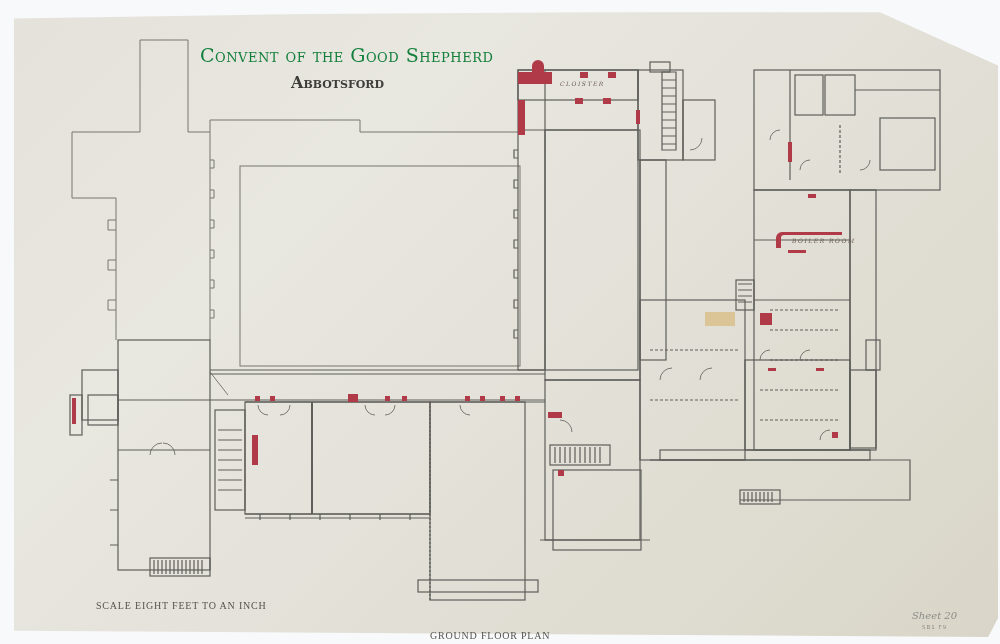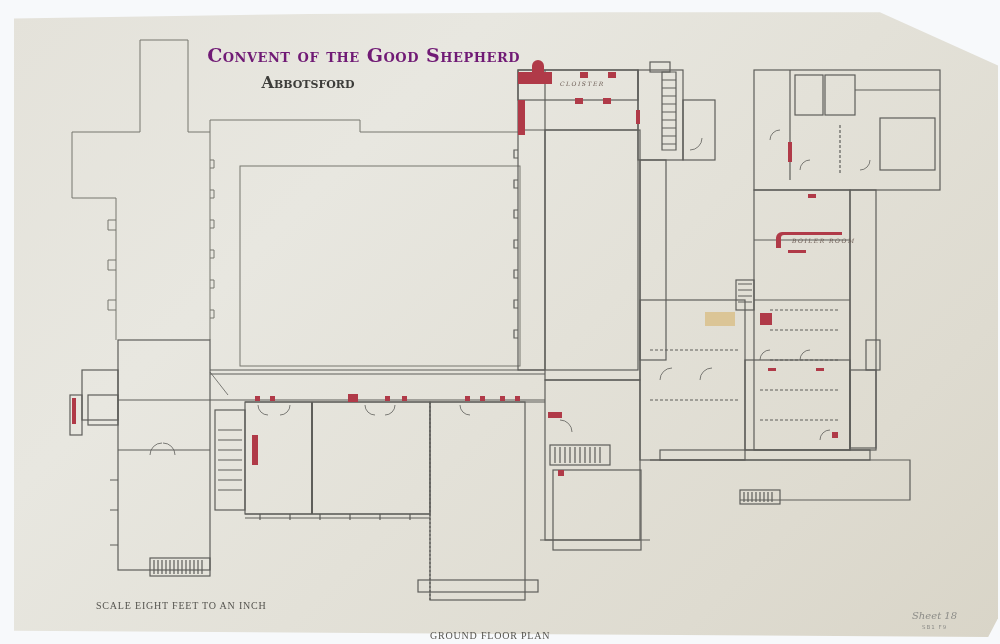--- a/index.html
+++ b/index.html
@@ -3,26 +3,26 @@
 <meta charset="utf-8">
 <style>
   html, body { margin: 0; padding: 0; }
   body { width: 1000px; height: 644px; background: #f7f9fb; position: relative; overflow: hidden; font-family: "DejaVu Serif", serif; }
   .sheet {
     position: absolute; left: 14px; top: 9px; width: 984px; height: 628px;
     background: linear-gradient(135deg, #e4e2da 0%, #e8e7e0 30%, #e3e1d8 55%, #dedbd0 80%, #d9d5c8 100%);
     clip-path: polygon(0 1.5%, 30% 0.8%, 60% 0.5%, 88% 0.5%, 100% 9%, 100% 97%, 99% 100%, 0 99%);
   }
   .title {
-    position: absolute; left: 200px; top: 44px; width: 320px; text-align: right;
-    font-family: "DejaVu Serif", serif; font-weight: bold; font-size: 19px; color: #701a75;
+    position: absolute; left: 200px; top: 44px; width: 320px; text-align: left;
+    font-family: "DejaVu Serif", serif; font-weight: normal; font-size: 19px; color: #15803d;
     letter-spacing: 0.5px; font-variant: small-caps;
   }
   .subtitle {
-    position: absolute; left: 248px; top: 73px; width: 120px; text-align: center;
+    position: absolute; left: 264px; top: 73px; width: 120px; text-align: right;
     font-family: "DejaVu Serif", serif; font-weight: bold; font-size: 16px; color: #3d3d3a; font-variant: small-caps;
   }
   .caption {
     position: absolute; font-family: Liberation Serif, serif; font-size: 10px; color: #55544f; letter-spacing: 0.8px; text-transform: uppercase;
   }
   .sheet-label { position: absolute; left: 912px; top: 610px; font-family: "DejaVu Serif", serif; font-style: italic; font-size: 10px; color: #8c8c88; }
   .sheet-sub { position: absolute; left: 922px; top: 624px; font-family: "DejaVu Sans", sans-serif; font-size: 5.5px; color: #8c8c88; letter-spacing: 1px; }
   .room-label { position: absolute; font-family: "DejaVu Serif", serif; font-style: italic; font-size: 6px; color: #6a5a52; letter-spacing: 1.5px; }
   svg.plan { position: absolute; left: 0; top: 0; }
 </style>
@@ -187,14 +187,14 @@
   </g>
   <rect x="705" y="312" width="30" height="14" fill="#d9be86" opacity="0.8"></rect>
 </svg>
 
 <div class="title">Convent of the Good Shepherd</div>
 <div class="subtitle">Abbotsford</div>
 <div class="room-label" style="left:560px;top:80px;">CLOISTER</div>
 <div class="room-label" style="left:792px;top:237px;">BOILER ROOM</div>
 <div class="caption" style="left:96px;top:600px;">SCALE  EIGHT FEET TO AN INCH</div>
 <div class="caption" style="left:430px;top:630px;">GROUND FLOOR PLAN</div>
-<div class="sheet-label">Sheet 18</div>
+<div class="sheet-label">Sheet 20</div>
 <div class="sheet-sub">SB1 F9</div>
 
 </body></html>

